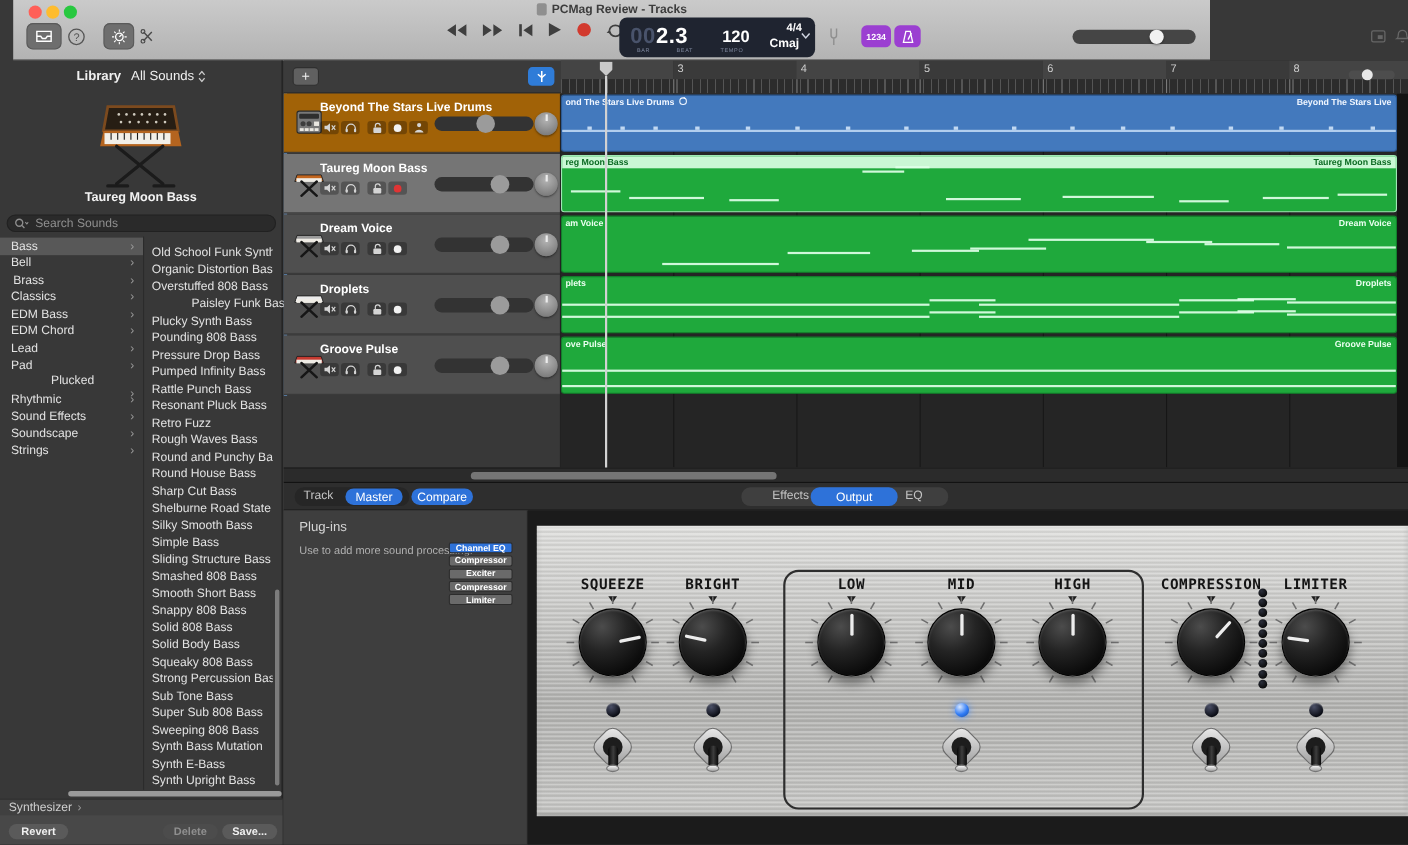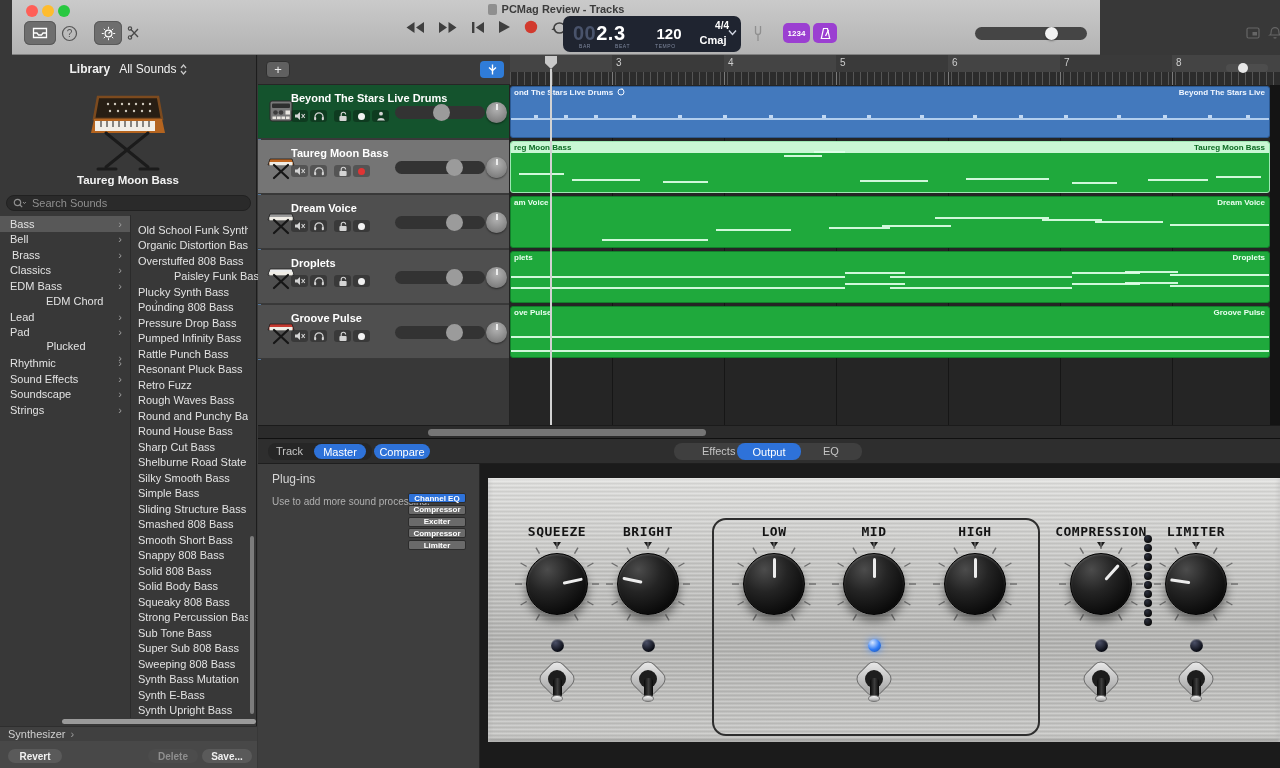--- a/index.html
+++ b/index.html
@@ -360,21 +360,21 @@
         <span class="chev">›</span>
       </div>
       <div class="catrow" style="top: 207.5px;">
         <span>Classics</span>
         <span class="chev">›</span>
       </div>
       <div class="catrow" style="top: 223px;">
         <span>EDM Bass</span>
         <span class="chev">›</span>
       </div>
-      <div class="catrow" style="top: 238.5px; margin-left: 36px;">
+      <div class="catrow" style="top: 238.5px;">
         <span>EDM Chord</span>
         <span class="chev">›</span>
       </div>
       <div class="catrow" style="top: 254px;">
         <span>Lead</span>
         <span class="chev">›</span>
       </div>
       <div class="catrow" style="top: 269.5px;">
         <span>Pad</span>
         <span class="chev">›</span>
@@ -536,21 +536,21 @@
       <div style="position: absolute; left: 438px; top: 17px; width: 1px; height: 13px; background: rgb(122, 122, 122);"></div>
       <div style="position: absolute; left: 550px; top: 17px; width: 1px; height: 13px; background: rgb(122, 122, 122);"></div>
       <div style="position: absolute; left: 662px; top: 17px; width: 1px; height: 13px; background: rgb(122, 122, 122);"></div>
     </div>
   <div class="abs" style="left:1226px;top:64px;width:42px;height:8px;border-radius:4px;background:#4d4d4d">
     <div class="abs" style="left:12px;top:-1px;width:10px;height:10px;border-radius:50%;background:#e8e8e8"></div>
   </div>
 
   <div class="abs" style="left:258px;top:85px;width:3px;height:275px;background:#54779c"></div>
   <div class="heads" id="heads">
-      <div class="thead" style="top: 0px; background: #14532d;">
+      <div class="thead" style="top: 0px; background: #a16207;">
         <div style="position: absolute; left: 4px; top: 12px;">
           <svg width="38" height="30" viewBox="0 0 38 30">
             <rect x="8" y="4" width="22" height="20" rx="2" fill="#787878" stroke="#2a2a2a"></rect>
             <rect x="10" y="6.5" width="18" height="4.5" rx="1" fill="#2e2e2e"></rect>
             <circle cx="13.5" cy="15.5" r="2.3" fill="#3c3c3c"></circle>
             <circle cx="19" cy="15.5" r="2.3" fill="#3c3c3c"></circle>
             <g fill="#e9e7e1">
               <rect x="23.5" y="13.5" width="4.5" height="4"></rect>
               <rect x="10.5" y="19.5" width="3.6" height="2.6"></rect>
               <rect x="15" y="19.5" width="3.6" height="2.6"></rect>
@@ -905,21 +905,21 @@
     <div class="seg" style="left:10px;top:4px;width:104px;height:17px;background:#262626"></div>
     <span class="abs" style="left:18px;top:6px">Track</span>
     <div class="pill" style="left:56px;top:5px;width:52px;height:15px;background:#2e72d9">
         <span>Master</span>
       </div>
     <div class="pill" style="left:116px;top:5px;width:56px;height:15px;background:#2e72d9">
         <span>Compare</span>
       </div>
     <div class="seg" style="left:416px;top:4px;width:188px;height:17px"></div>
     <span class="abs" style="left:444px;top:6px">Effects</span>
-    <div class="pill" style="left:479px;top:4px;width:64px;height:17px;background:#2e72d9">
+    <div class="pill" style="left:479px;top:4px;width:79px;height:17px;background:#2e72d9">
         <span>Output</span>
       </div>
     <span class="abs" style="left:565px;top:6px">EQ</span>
   </div>
 
   <div class="plugins">
     <div class="abs" style="left:14px;top:8px;font-size:12px;color:#d5d5d5">Plug-ins</div>
     <div class="abs" style="left:14px;top:32px;font-size:10px;color:#b0b0b0;white-space:nowrap">Use to add more sound processing.</div>
     <div id="pluglist">
         <div class="plugbtn" style="top: 29px; background: rgb(46, 114, 217);">Channel EQ</div>

